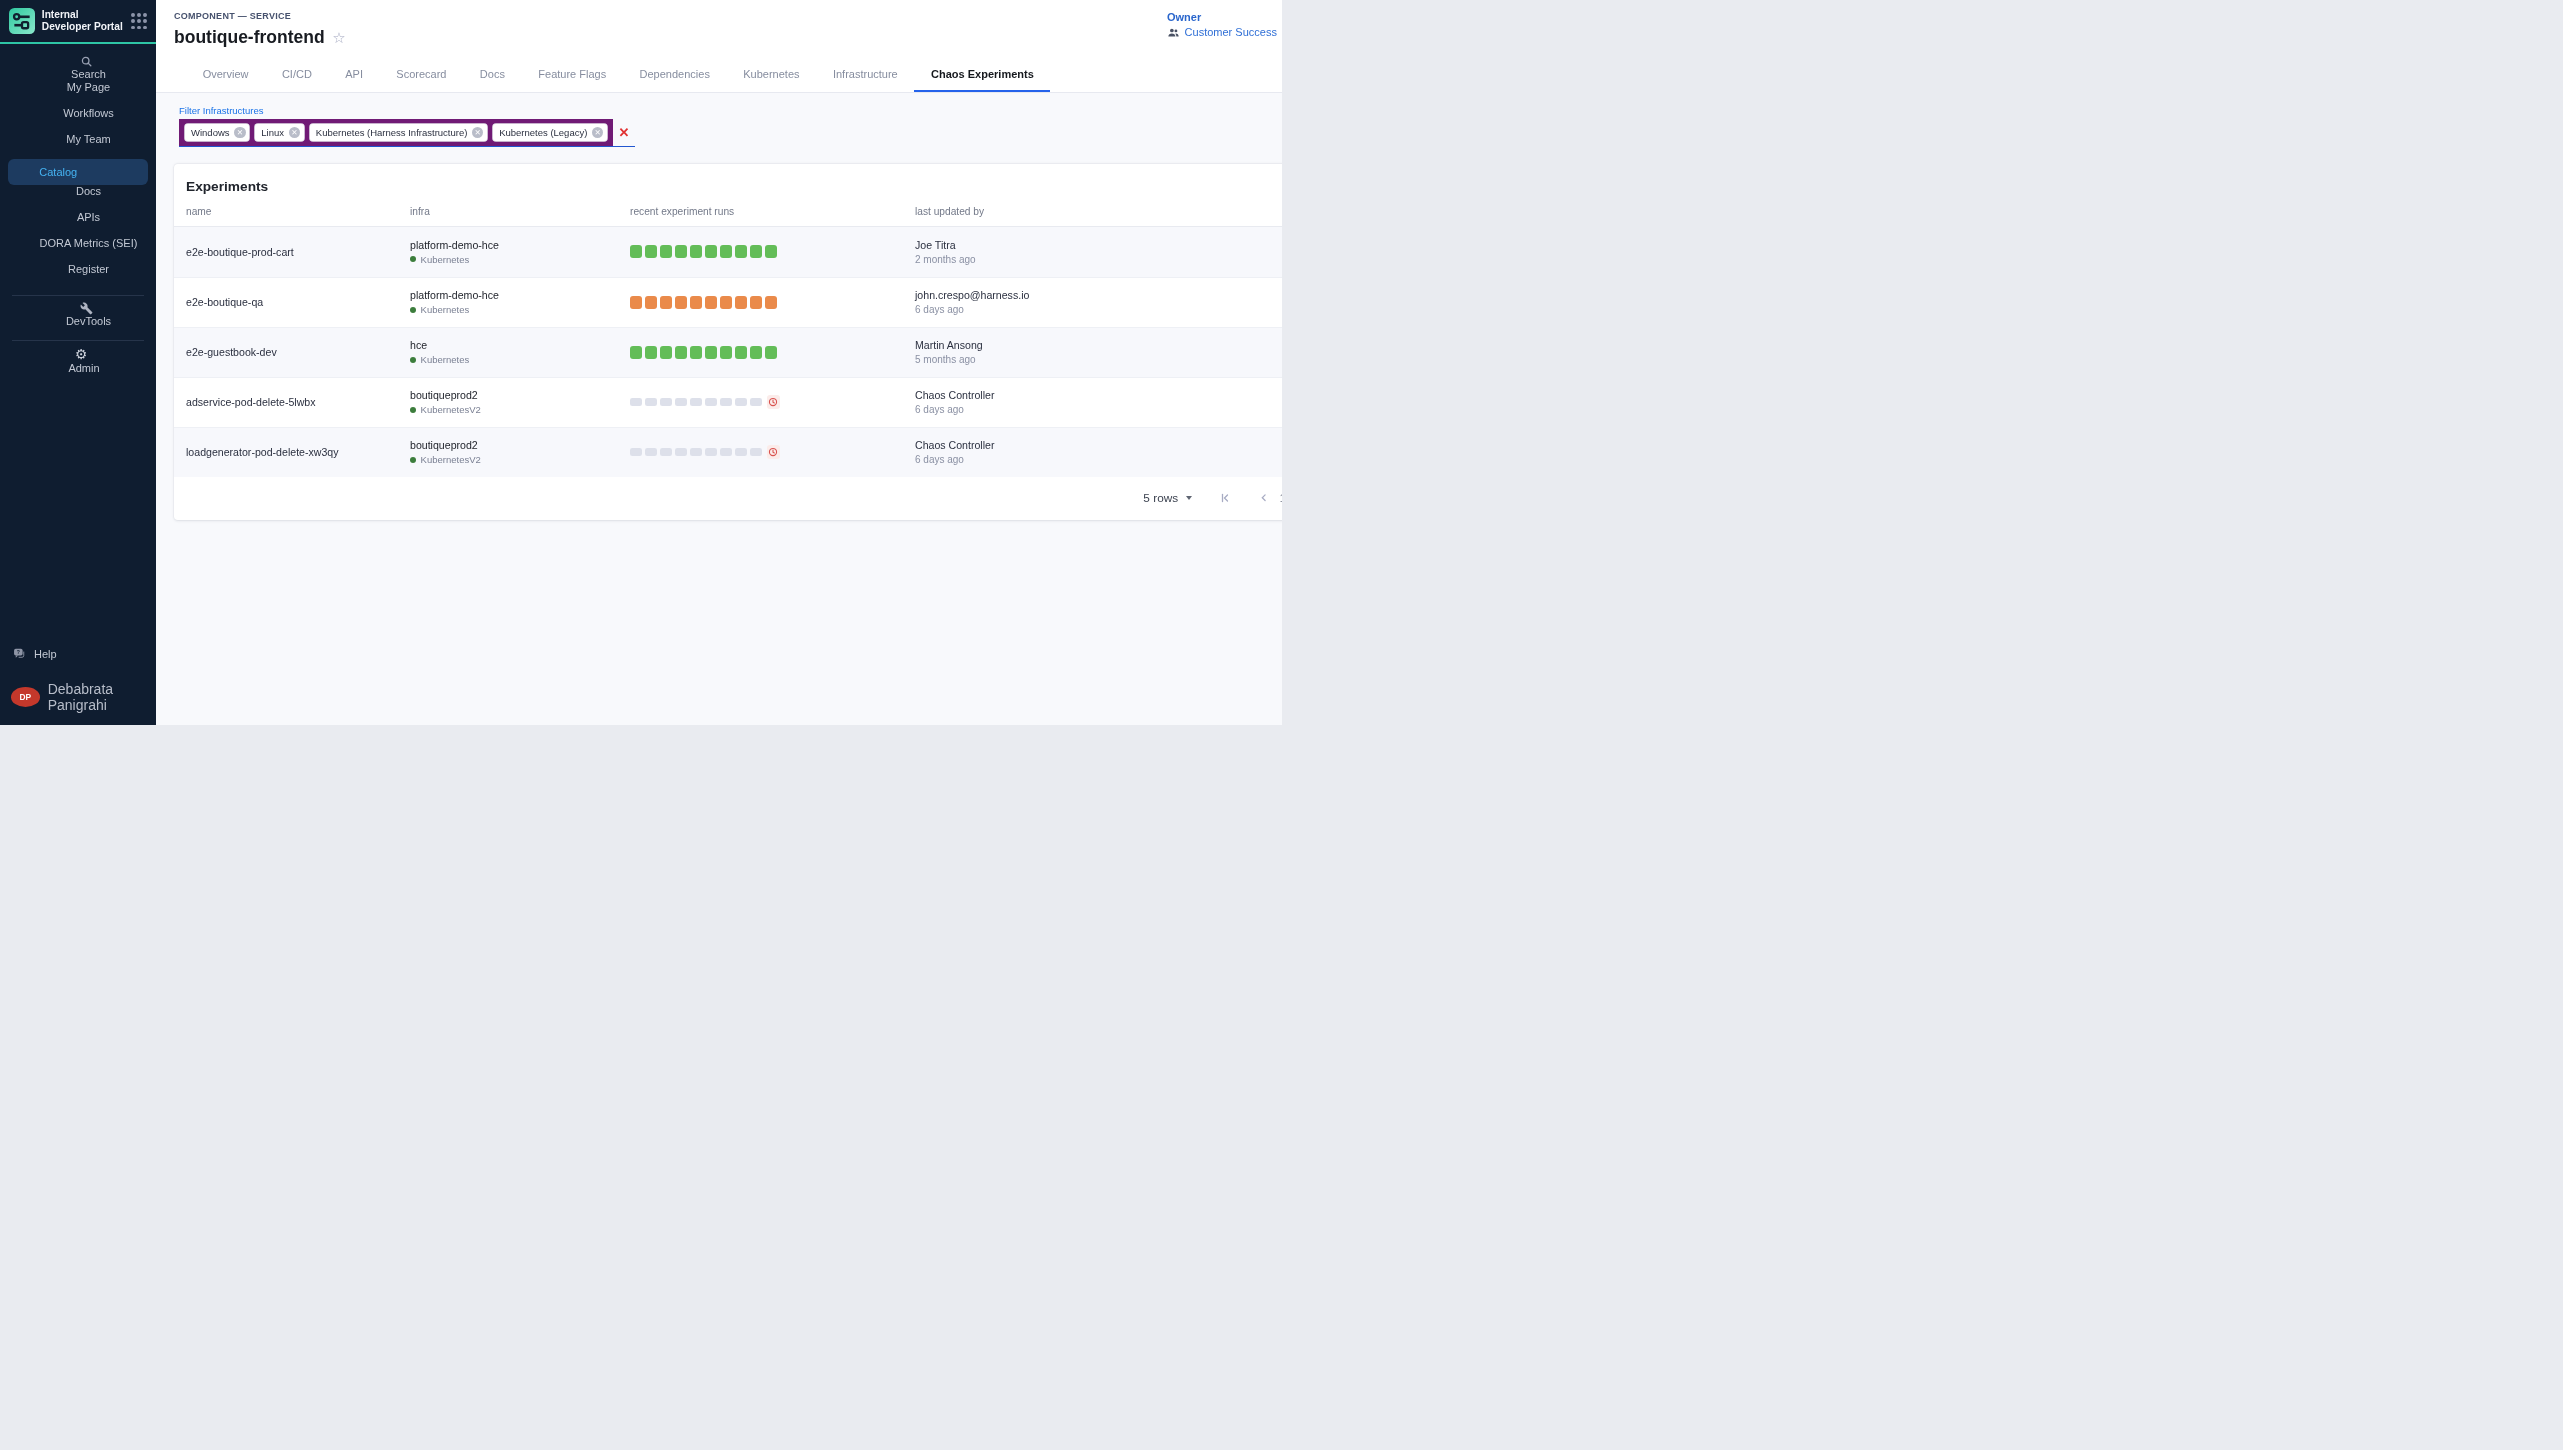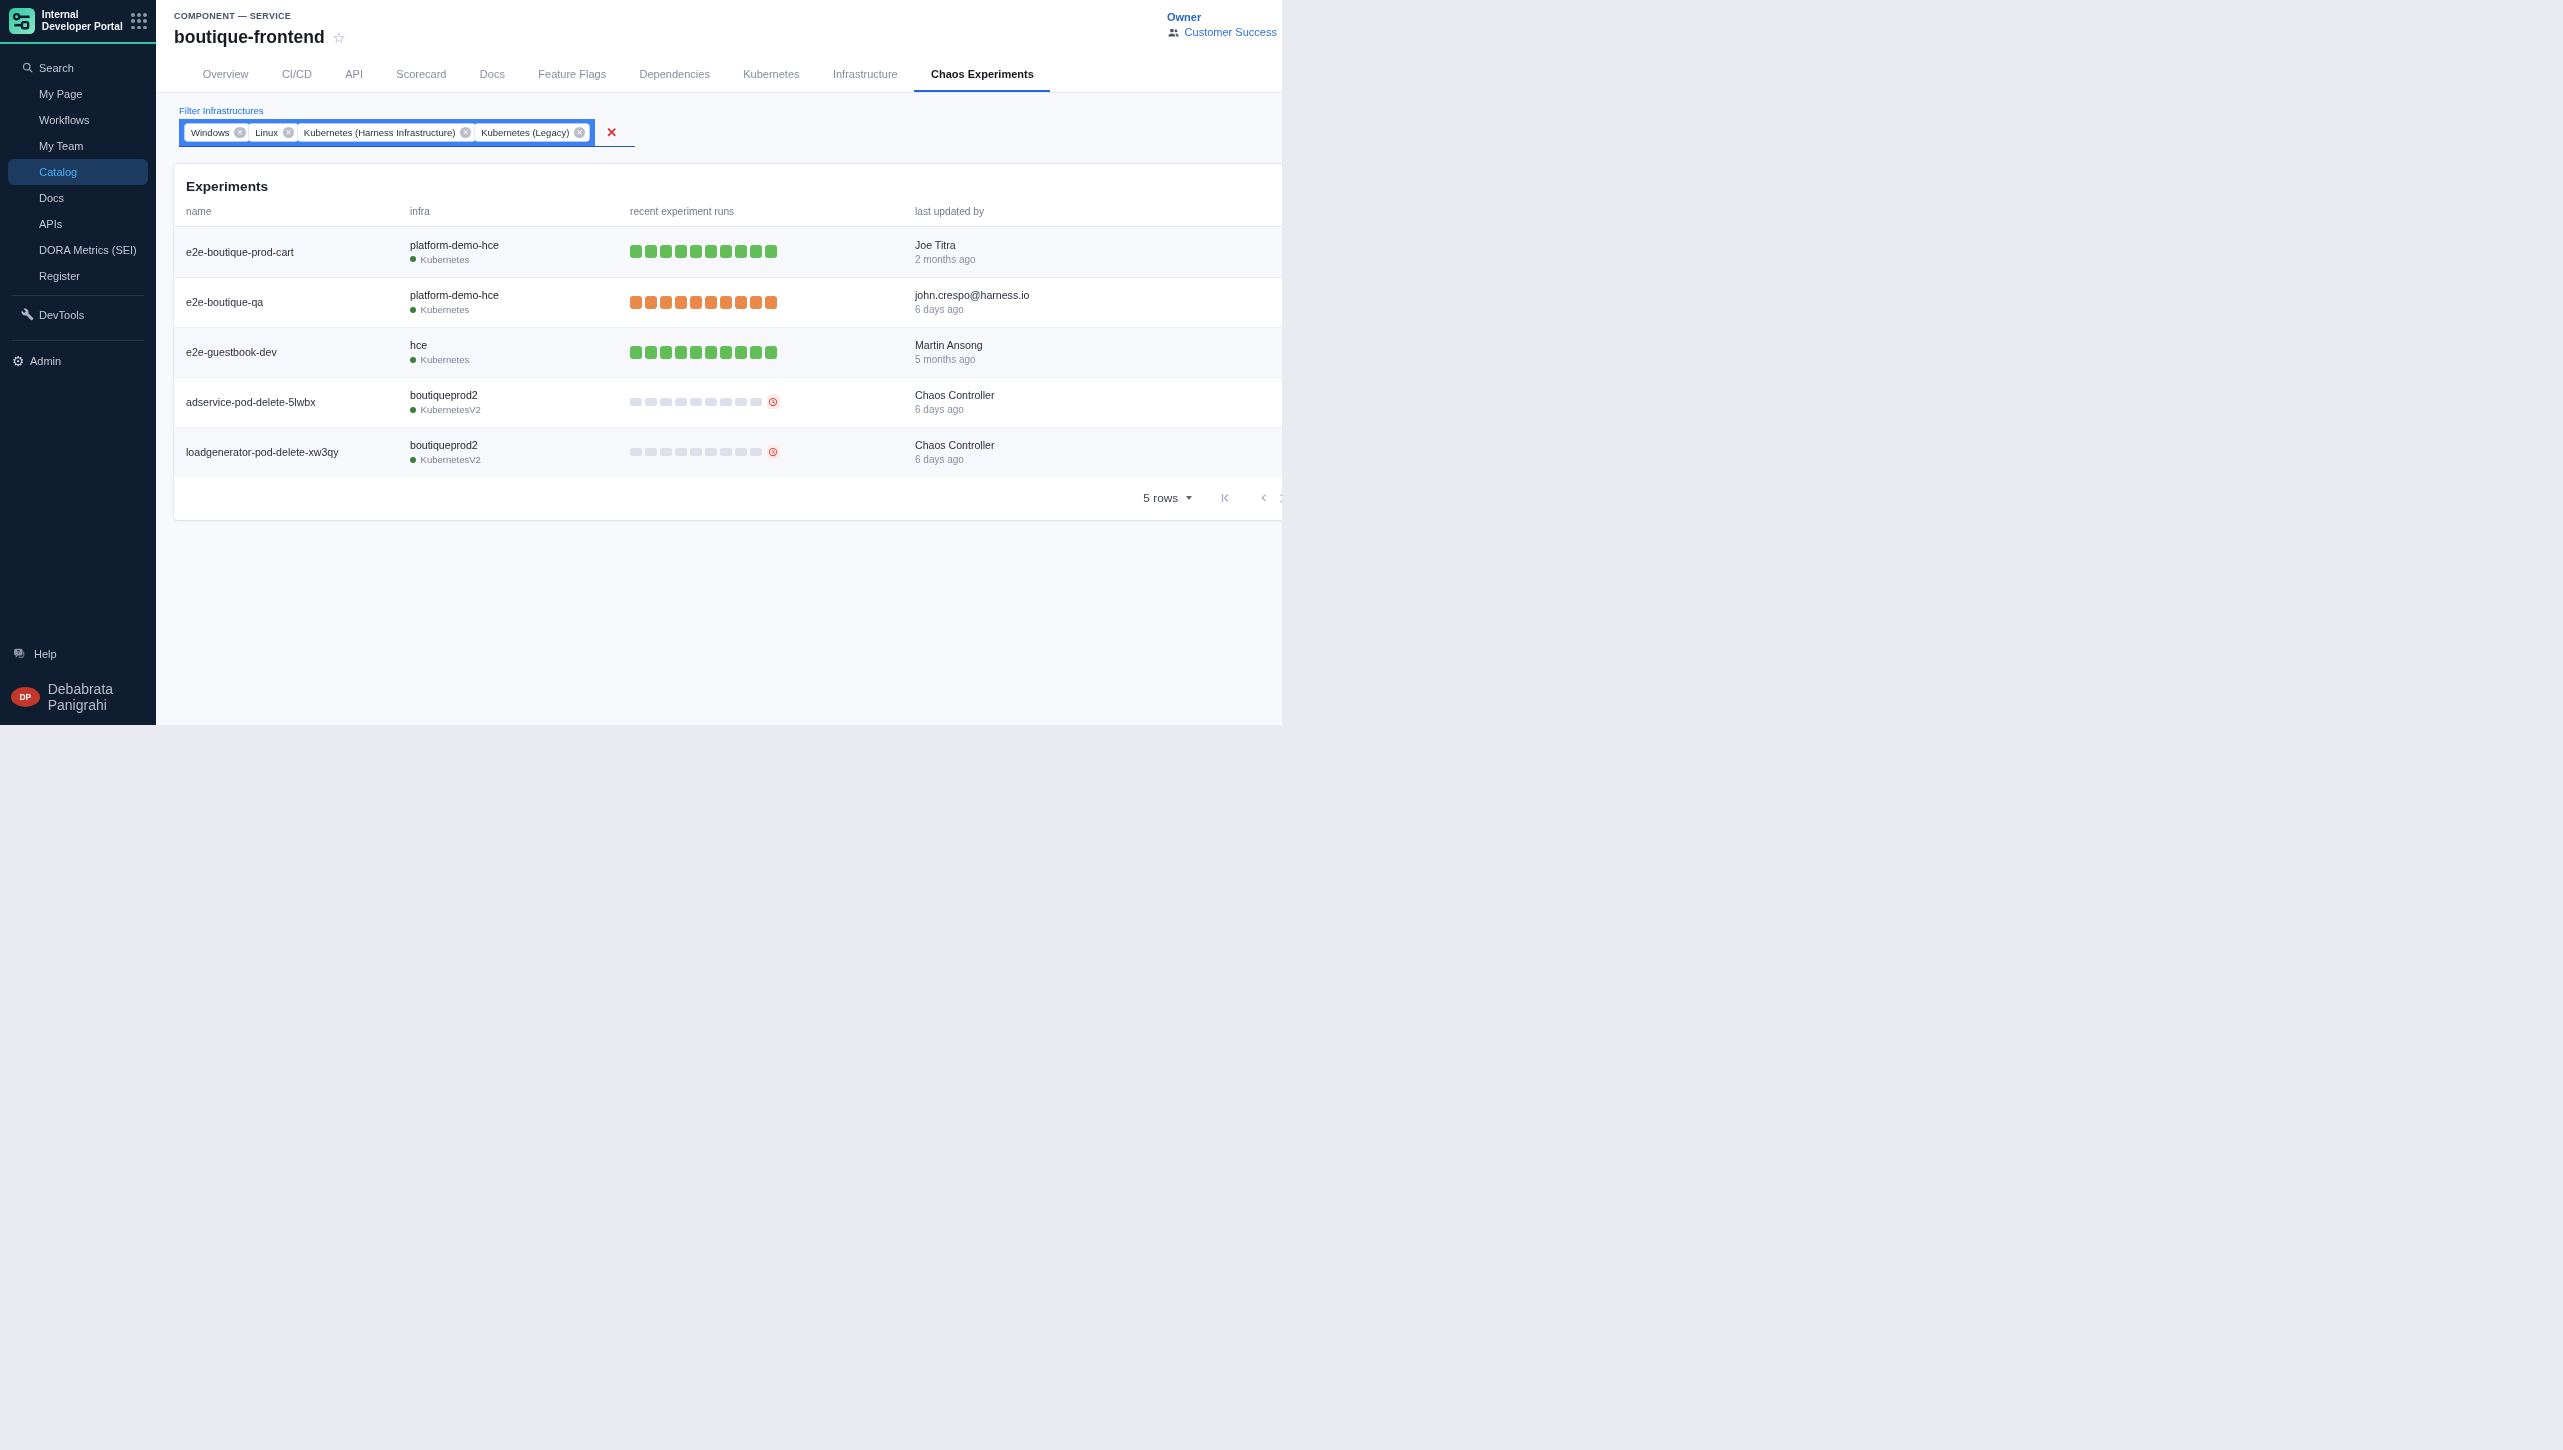--- a/index.html
+++ b/index.html
@@ -8,21 +8,21 @@
   #app { position:relative; width:1282px; height:725px; background:#f8f9fc; overflow:hidden; }
 
   
   .sidebar { position:absolute; left:0; top:0; width:156px; height:725px; background:#0f1d30; display:flex; flex-direction:column; color:#cbd0da; }
   .brand { display:flex; align-items:center; padding:8.4px 9px 7.6px 9px; gap:6.8px; }
   .brand-title { font-size:10.2px; font-weight:700; color:#f2f4f8; line-height:1.25; width:85px; }
   .apps-grid { margin-left:auto; cursor:pointer; display:grid; grid-template-columns:repeat(3,3.8px); grid-gap:2.3px; }
   .apps-grid i { width:3.8px; height:3.8px; border-radius:50%; background:#8b93a8; display:block; }
   .teal-line { height:2.3px; background:#2ec5a5; }
   .nav { padding-top:10.6px; }
-  .nav-item { display:flex; align-items:center; height:26px; padding-left:21px; font-size:11px; color:#c3c9d4; cursor:pointer; }
+  .nav-item { display:flex; align-items:center; height:26px; padding-left:21px; font-size:11px; color:#c3c9d4; cursor:pointer;flex-direction:column; }
   .nav-item .ic { width:18px; display:flex; align-items:center; }
   .nav-item.active-wrap { padding:0 7.6px;text-align:right; }
   .nav-item.active-wrap .active-pill { display:flex; align-items:center; width:100%; height:26px; background:#1d3b60; border-radius:6px; padding-left:13.7px; color:#45b3f2; }
   .nav-div { border-top:0.8px solid #26344a; margin:6px 12px; }
   .nav-div.big { margin-top:12px; margin-bottom:7.6px; }
   .side-bottom { margin-top:auto; padding-bottom:12px; }
   .help-row { display:flex; align-items:center; gap:7.6px; padding-left:12px; height:26px; font-size:11px; color:#c3c9d4; cursor:pointer; }
   .user-row { display:flex; align-items:center; gap:7.6px; padding-left:10.6px; margin-top:13.7px; cursor:pointer; }
   .avatar { width:35px; height:20px; border-radius:50%; background:#c4382b; color:#fff; font-size:8.4px; font-weight:700; display:flex; align-items:center; justify-content:center; }
   .user-name { font-size:14px; color:#b7bdc9; }
@@ -44,21 +44,21 @@
   
   .tabs { display:flex; padding-left:30px; margin-top:10.6px; border-bottom:0.8px solid #e7e9f0; background:#fff; }
   .tab { padding:10px 16.7px 11.4px 16.7px; font-size:11px; color:#868d9f; cursor:pointer; position:relative; white-space:nowrap; }
   .tab.active { color:#15181d; font-weight:700; }
   .tab.active:after { content:""; position:absolute; left:0; right:0; bottom:-0.8px; height:2.3px; background:#2563eb; }
 
   
   .filter-zone { padding:12px 0 0 23px; }
   .filter-label { font-size:9.5px; color:#1a73e8; cursor:pointer; }
   .filter-ctl { display:flex; align-items:stretch; margin-top:3.8px; width:456px; border-bottom:1.5px solid #2257d0; padding-bottom:0; }
-  .chip-box { background:#3b82f6; display:flex; align-items:center; padding:4.6px 6px; flex:0 0 auto; }
+  .chip-box { background:#701a75; display:flex; align-items:center; gap:6px; padding:4.6px 6px; flex:0 0 auto; }
   .chip { background:#fff; border-radius:3px; display:flex; align-items:center; gap:4.6px; padding:3px 3.8px 3px 6px; font-size:9.5px; color:#2c3140; box-shadow:0 0 0 0.8px #e3e4e9; cursor:default; white-space:nowrap; }
   .chip-x { width:11.4px; height:11.4px; border-radius:50%; background:#b9bdc9; color:#fff; font-size:7.6px; display:flex; align-items:center; justify-content:center; cursor:pointer; }
   .clear-x { display:flex; align-items:center; justify-content:center; width:33px; font-size:13px; font-weight:700; color:#e03131; cursor:pointer; }
 
   
   .card { background:#fff; margin:16.7px 10.6px 0 18px; border-radius:3.8px; box-shadow:0 0.8px 3px rgba(30,40,60,.10), 0 0 0 0.8px rgba(30,40,60,.03); position:relative; }
   .card-head { padding:15px 12px 12px 12px; }
   .card-title { font-size:13.7px; font-weight:700; color:#20242c; }
   .refresh-btn { position:absolute; right:13.7px; top:13.7px; cursor:pointer; }
   .tgrid { display:grid; grid-template-columns:224px 220px 285px 243px 1fr; align-items:center; }

